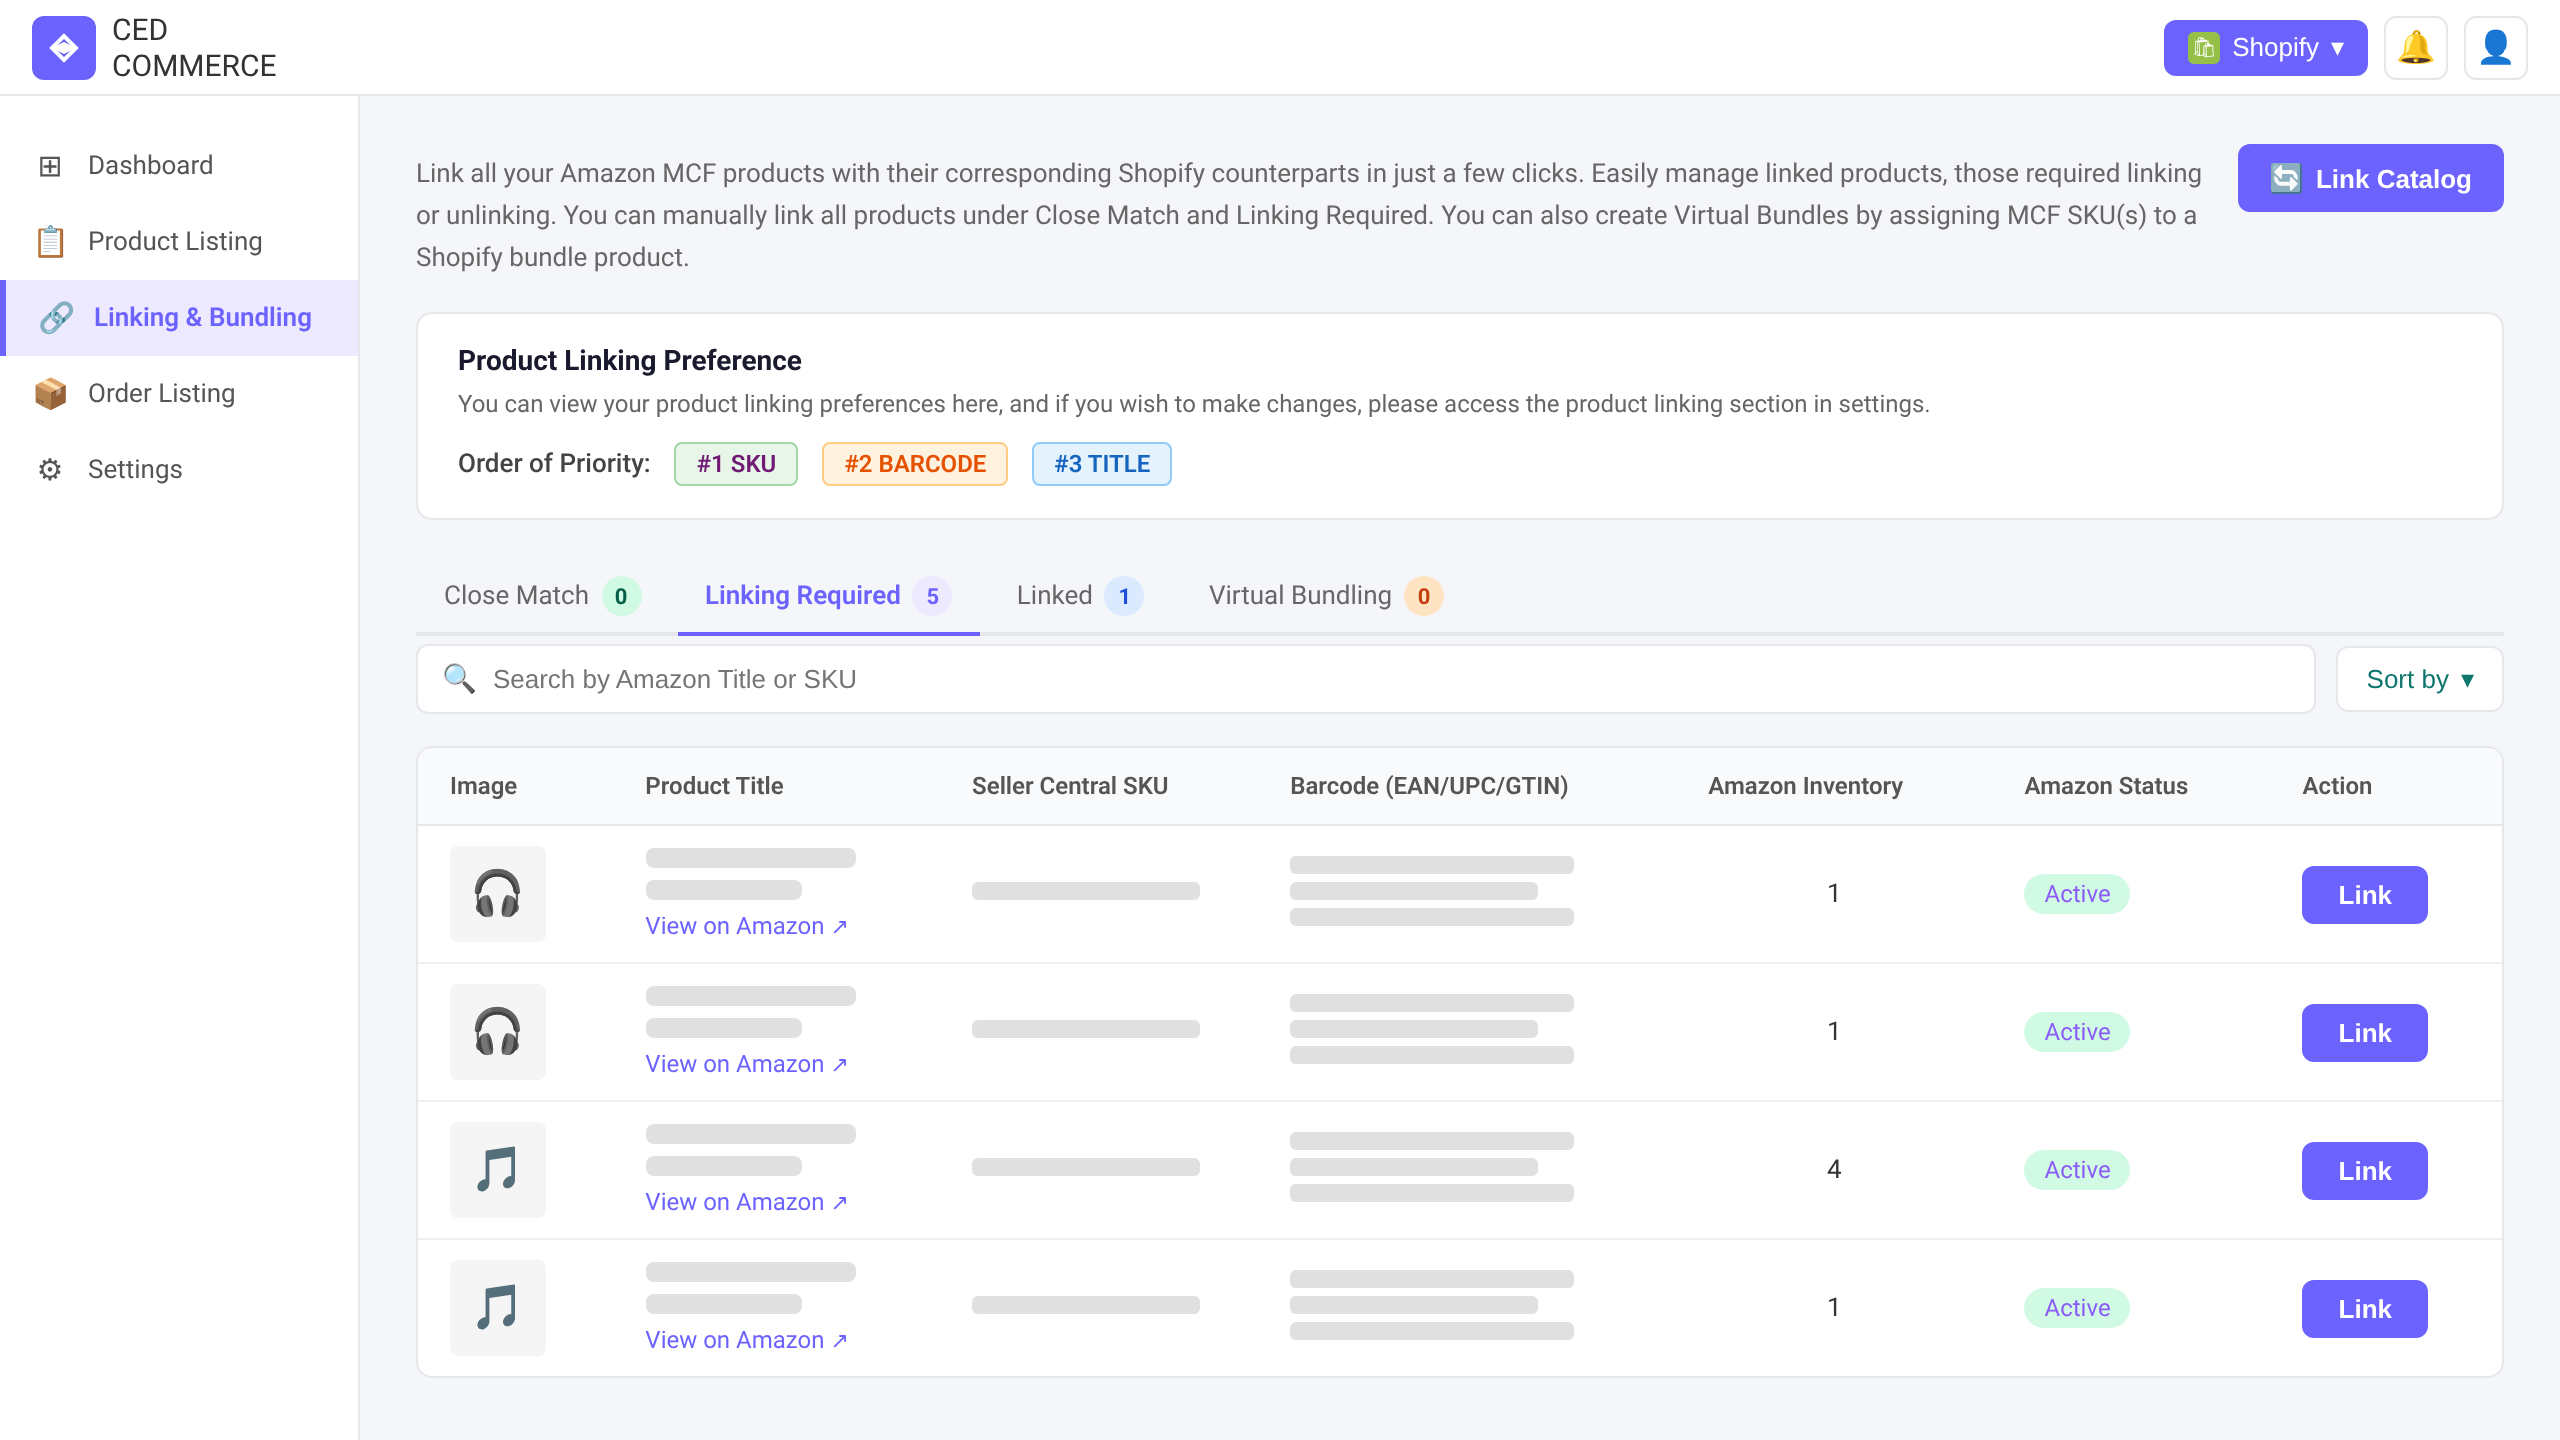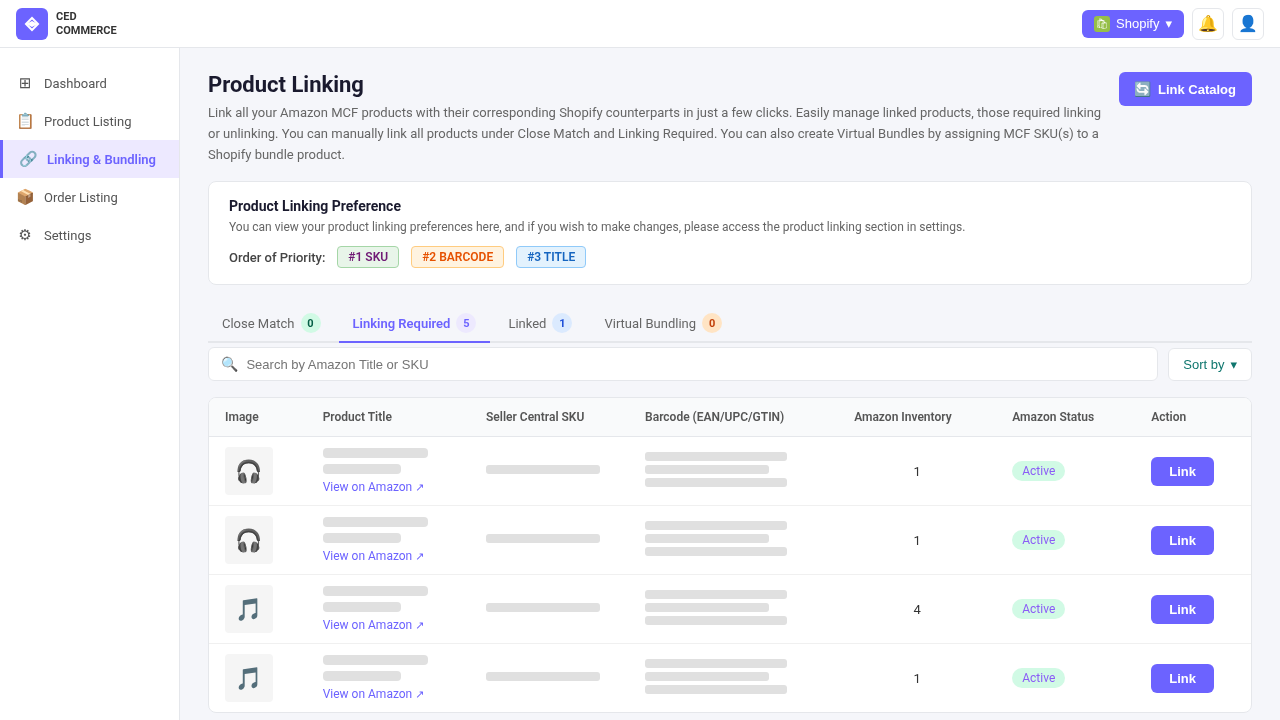--- a/index.html
+++ b/index.html
@@ -3,21 +3,21 @@
   <meta charset="utf-8">
   <style>
     * { box-sizing: border-box; margin: 0; padding: 0; }
     body { font-family: -apple-system, BlinkMacSystemFont, 'Segoe UI', Roboto, sans-serif; background: #f5f6fa; color: #333; font-size: 14px; display: flex; flex-direction: column; height: 720px; overflow: hidden; }
 
     
     .topbar { height: 48px; background: #fff; border-bottom: 1px solid #e5e7eb; display: flex; align-items: center; justify-content: flex-end; padding: 0 16px; gap: 8px; position: fixed; top: 0; left: 0; right: 0; z-index: 100; }
     .topbar-brand { position: absolute; left: 0; width: 180px; height: 48px; display: flex; align-items: center; padding-left: 16px; }
     .topbar-logo { display: flex; align-items: center; gap: 8px; }
     .logo-icon { width: 32px; height: 32px; background: #6c63ff; border-radius: 6px; display: flex; align-items: center; justify-content: center; color: white; font-weight: bold; font-size: 10px; }
-    .logo-text { font-size: 11px; font-weight: 700; color: #333; line-height: 1.2; }
+    .logo-text { font-size: 15px; font-weight: 400; color: #333; line-height: 1.2; }
     .topbar-shopify-btn { display: flex; align-items: center; gap: 6px; background: #6c63ff; color: white; border: none; padding: 6px 12px; border-radius: 6px; font-size: 13px; cursor: pointer; }
     .shopify-icon { width: 16px; height: 16px; background: #96bf48; border-radius: 3px; display: flex; align-items: center; justify-content: center; font-size: 10px; }
     .topbar-icon-btn { width: 32px; height: 32px; border: 1px solid #e5e7eb; border-radius: 6px; background: #fff; display: flex; align-items: center; justify-content: center; cursor: pointer; font-size: 16px; }
 
     
     .layout { display: flex; margin-top: 48px; height: calc(720px - 48px); }
 
     
     .sidebar { width: 180px; background: #fff; border-right: 1px solid #e5e7eb; flex-shrink: 0; padding: 16px 0; }
     .sidebar-item { display: flex; align-items: center; gap: 10px; padding: 10px 16px; cursor: pointer; color: #555; font-size: 13px; border-radius: 0; transition: background 0.15s; }
@@ -133,21 +133,20 @@
     <div class="sidebar-item">
       <span class="sidebar-icon">⚙</span>
       <span>Settings</span>
     </div>
   </div>
 
   <div class="main">
 
     <div class="page-header">
       <div>
-        <h1 class="page-title">Product Linking</h1>
         <p class="page-desc">Link all your Amazon MCF products with their corresponding Shopify counterparts in just a few clicks. Easily manage linked products, those required linking or unlinking. You can manually link all products under Close Match and Linking Required. You can also create Virtual Bundles by assigning MCF SKU(s) to a Shopify bundle product.</p>
       </div>
       <button class="link-catalog-btn">
         <span class="btn-icon">🔄</span>
         <span>Link Catalog</span>
       </button>
     </div>
 
     <div class="pref-card">
       <div class="pref-title">Product Linking Preference</div>

